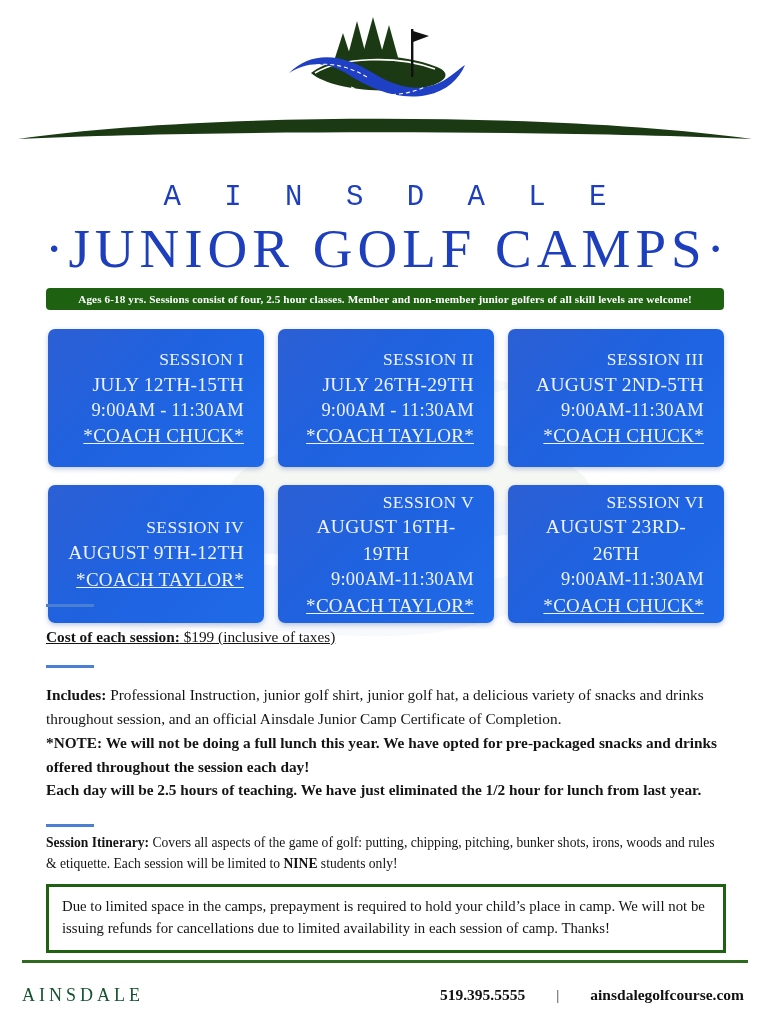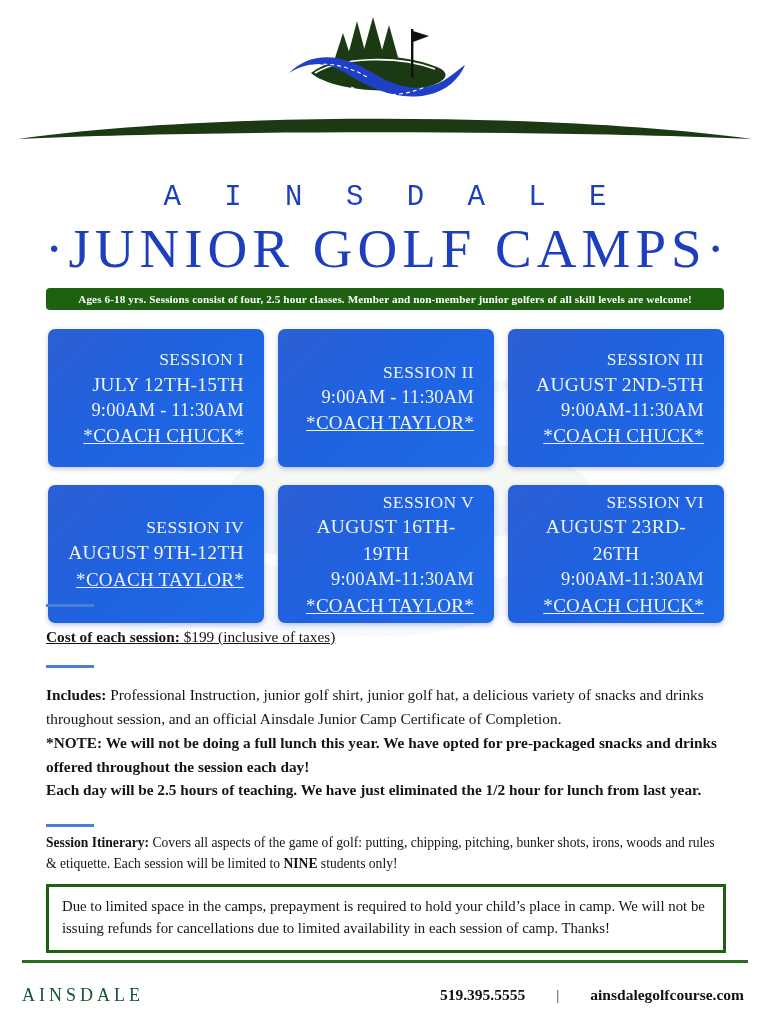--- a/index.html
+++ b/index.html
@@ -285,20 +285,21 @@
 
   <div class="session-card">
     <div class="session-title">SESSION I</div>
     <div class="session-dates">JULY 12TH-15TH</div>
     <div class="session-time">9:00AM - 11:30AM</div>
     <div class="session-coach">*COACH CHUCK*</div>
   </div>
 
   <div class="session-card">
     <div class="session-title">SESSION II</div>
+    <div class="session-dates">JULY 26TH-29TH</div>
     <div class="session-time">9:00AM - 11:30AM</div>
     <div class="session-coach">*COACH TAYLOR*</div>
   </div>
 
   <div class="session-card">
     <div class="session-title">SESSION III</div>
     <div class="session-dates">AUGUST 2ND-5TH</div>
     <div class="session-time">9:00AM-11:30AM</div>
     <div class="session-coach">*COACH CHUCK*</div>
   </div>

